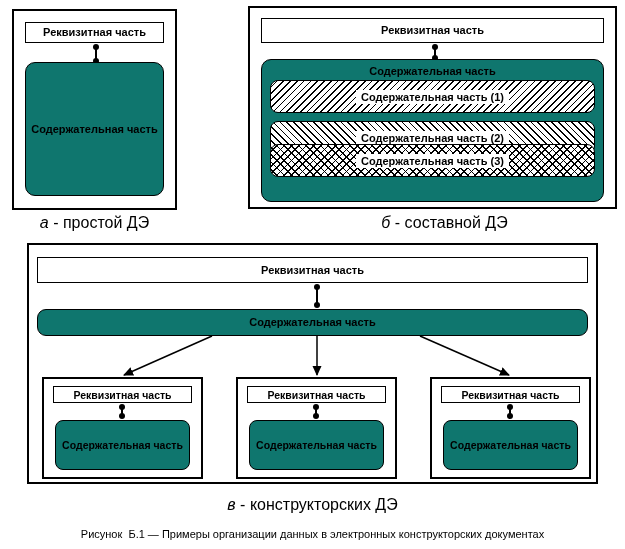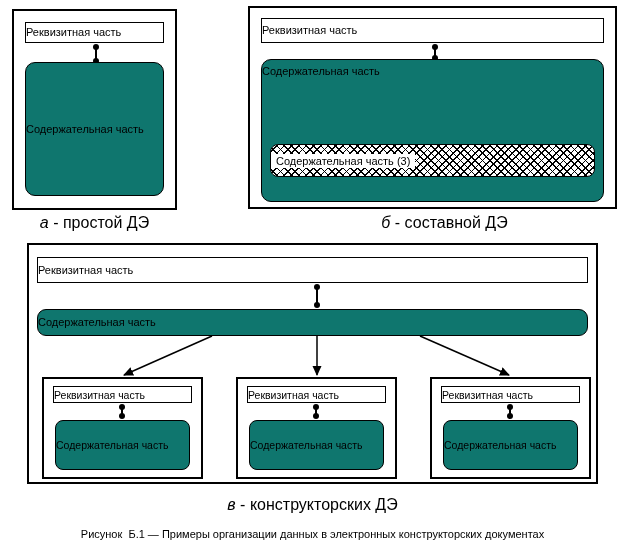--- a/index.html
+++ b/index.html
@@ -7,21 +7,21 @@
   body {
     width:625px; height:549px; position:relative; overflow:hidden;
     font-family:"Liberation Sans", sans-serif; color:#000;
   }
   .abs { position:absolute; }
 
   
   .frame  { border:2px solid #000; background:#fff; }
   .box    { border:1.5px solid #000; background:#fff; }
   .rbox   { border:1.5px solid #000; background:#0f766e; border-radius:10px; }
-  .center-text { display:flex; align-items:center; text-align:center; }
+  .center-text { display:flex; align-items:center; justify-content:center; text-align:center;font-weight:bold; }
   .lbl { font-size:11px; line-height:1.1; }
 
   
   .connector { position:absolute; width:2px; background:#000; }
   .connector::before, .connector::after {
     content:""; position:absolute; left:-2px; width:6px; height:6px;
     border-radius:50%; background:#000;
   }
   .connector::before { top:-2px; }
   .connector::after  { bottom:-2px; }
@@ -61,20 +61,26 @@
 </div>
 
 <div class="abs frame" style="left:248px; top:6px; width:369px; height:203px;">
   <div class="abs box lbl center-text" style="left:11px; right:11px; top:10px; height:25px;">
     <span>Реквизитная часть</span>
   </div>
   <div class="connector" style="left:184px; top:38px; height:13px;"></div>
   <div class="abs rbox" style="left:11px; right:11px; top:51px; height:143px;">
     <div class="abs lbl center-text" style="left:0; right:0; top:3px; height:16px;">
       <span>Содержательная часть</span>
+    </div>
+    <div class="hatch hatch-fwd center-text" style="top:20px;">
+      <span class="hatch-label">Содержательная часть (1)</span>
+    </div>
+    <div class="hatch hatch-back center-text" style="top:61px;">
+      <span class="hatch-label">Содержательная часть (2)</span>
     </div>
     <div class="hatch hatch-cross center-text" style="top:84px;">
       <span class="hatch-label">Содержательная часть (3)</span>
     </div>
   </div>
 </div>
 <div class="abs panel-caption" style="left:260px; top:214px; width:369px;">
   <span class="letter">б</span>
   <span>- составной ДЭ</span>
 </div>

